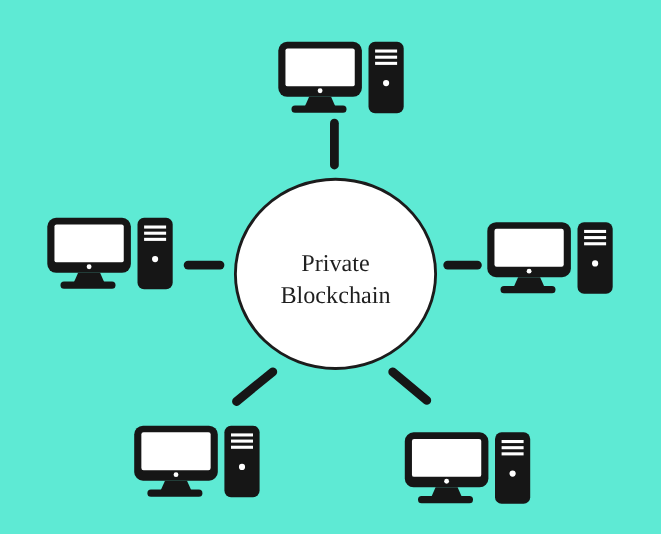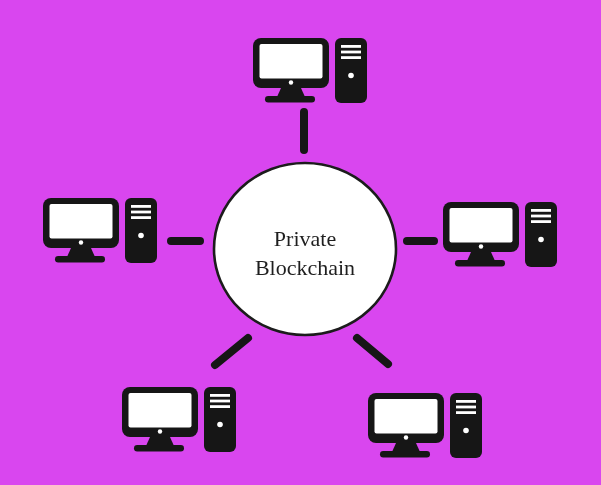--- a/index.html
+++ b/index.html
@@ -5,21 +5,21 @@
   html, body {
     margin: 0;
     padding: 0;
     background: #ffffff;
     font-family: "Liberation Serif", serif;
   }
   .canvas {
     position: relative;
     width: 601px;
     height: 485px;
-    background: #d946ef;
+    background: #5eead4;
     overflow: hidden;
   }
   .diagram-svg {
     position: absolute;
     left: 0;
     top: 0;
   }
   .hub-text {
     font-family: "Liberation Serif", serif;
     font-size: 22px;

